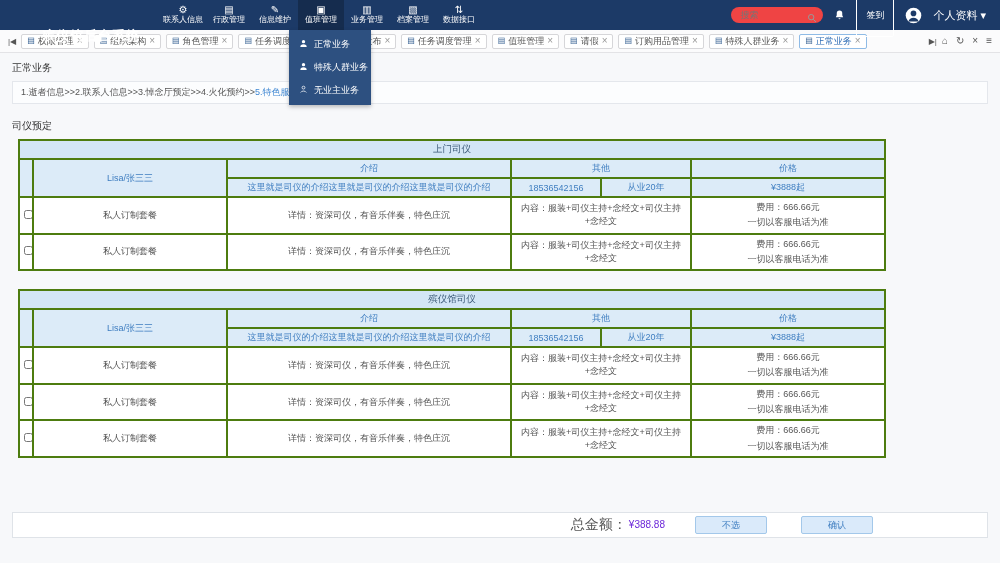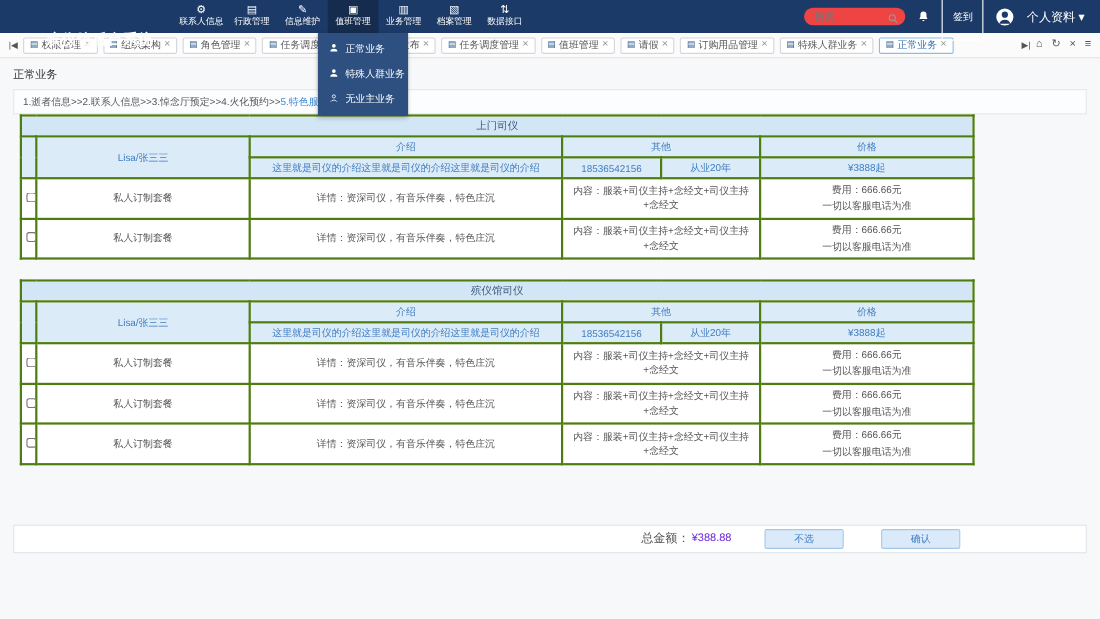--- a/index.html
+++ b/index.html
@@ -52,21 +52,21 @@
   .svc td { border:2px solid #4d7c0f; text-align:center; vertical-align:middle; padding:2px 4px; overflow:hidden; }
   .svc tr.band td { background:#d3e6f6; color:#3c5a78; height:15px; font-size:9.5px; }
   .svc tr.hrow td { background:#dcebf8; color:#3f7ec0; height:15px; }
   .svc tr.drow td { background:#fff; color:#555; height:36px; }
   .svc .fee div { line-height:1.7; }
   .svc input[type=checkbox] { width:9px; height:9px; margin:0; }
   table.mt { margin-top:18px; }
 
   
   .footer-bar { margin:54px 12px 0; border:1px solid #dfe3e8; background:#fff; height:26px; display:flex; align-items:center; justify-content:flex-end; padding-right:114px; }
-  .total-label { font-size:11px; color:#555; }
+  .total-label { font-size:14px; color:#555; }
   .total-value { font-size:10px; color:#6d28d9; margin-left:2px; }
   .btn { background:#daeafa; border:1px solid #a3c8ea; color:#3f7ec0; font-size:9px; padding:3px 26px; border-radius:2px; cursor:pointer; font-family:Liberation Sans, sans-serif; line-height:1.2; }
   .skip-btn { margin-left:30px; }
   .confirm-btn { margin-left:34px; }
 </style>
 </head>
 <body>
 
 <div class="topbar">
   <div class="app-title">殡仪馆后台系统</div>
@@ -227,20 +227,21 @@
 </div>
 
 <div class="content">
 
   <div class="page-title">正常业务</div>
 
   <div class="steps-box">
     <span>1.逝者信息&gt;&gt;2.联系人信息&gt;&gt;3.悼念厅预定&gt;&gt;4.火化预约&gt;&gt;</span><span class="steps-active">5.特色服务</span>
   </div>
 
+  <div class="section-title">司仪预定</div>
 
   <table class="svc">
     <colgroup>
         <col style="width:14px">
         <col style="width:194px">
         <col style="width:284px">
         <col style="width:90px">
         <col style="width:90px">
         <col style="width:194px">
       </colgroup>

